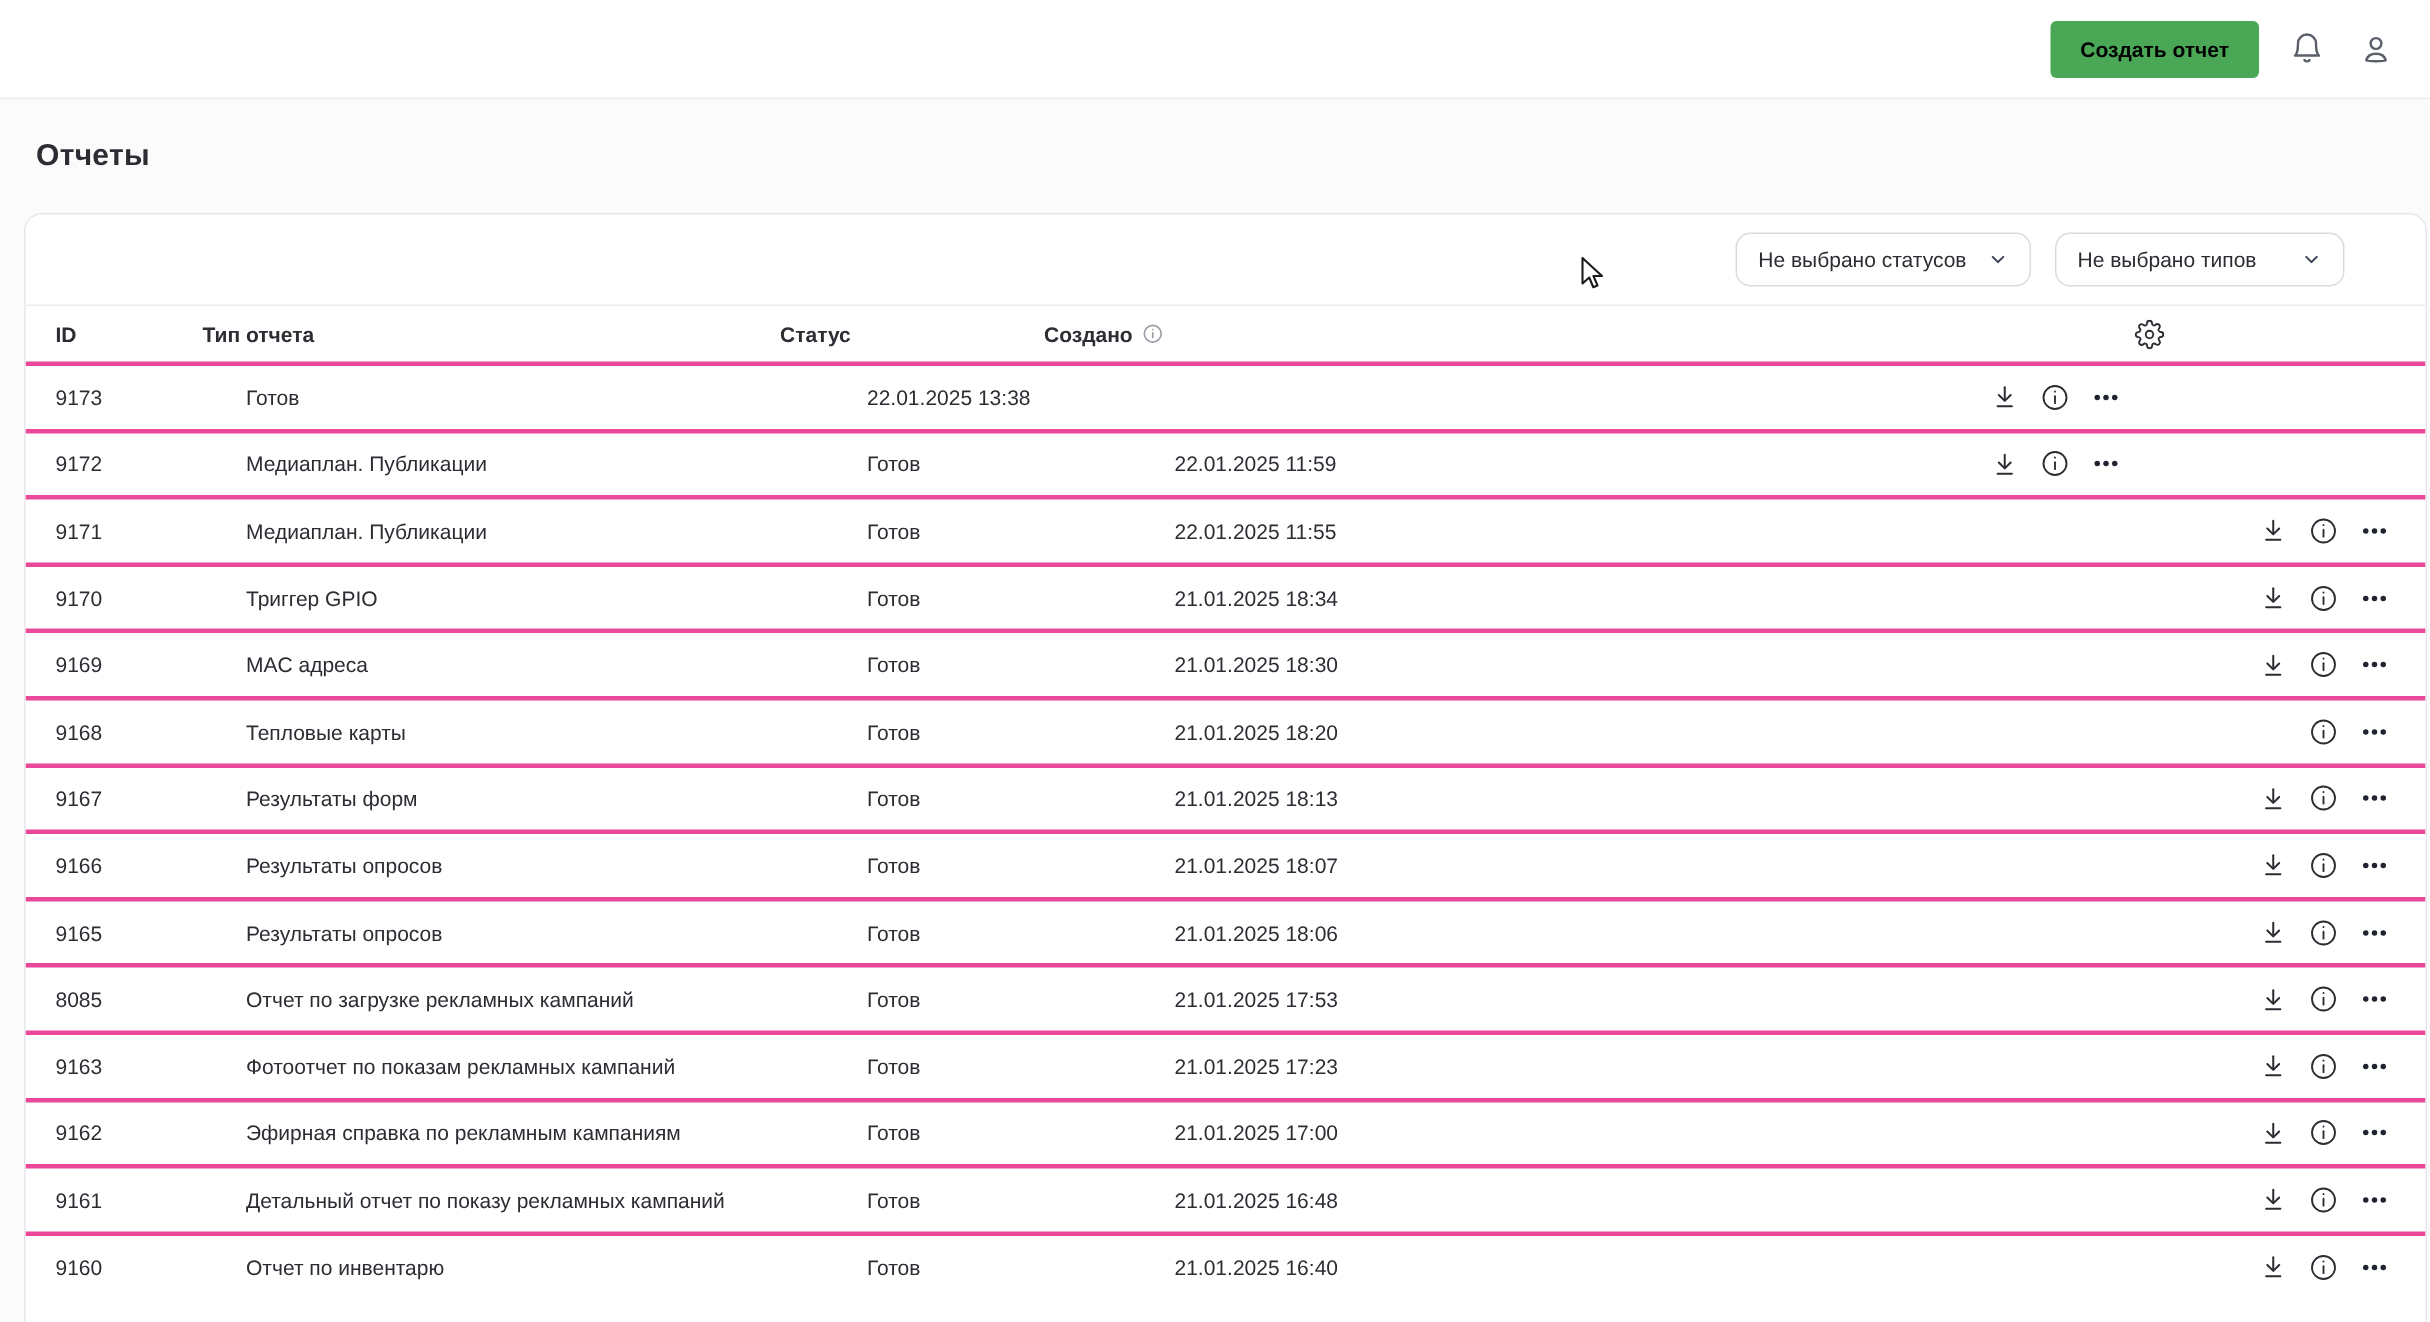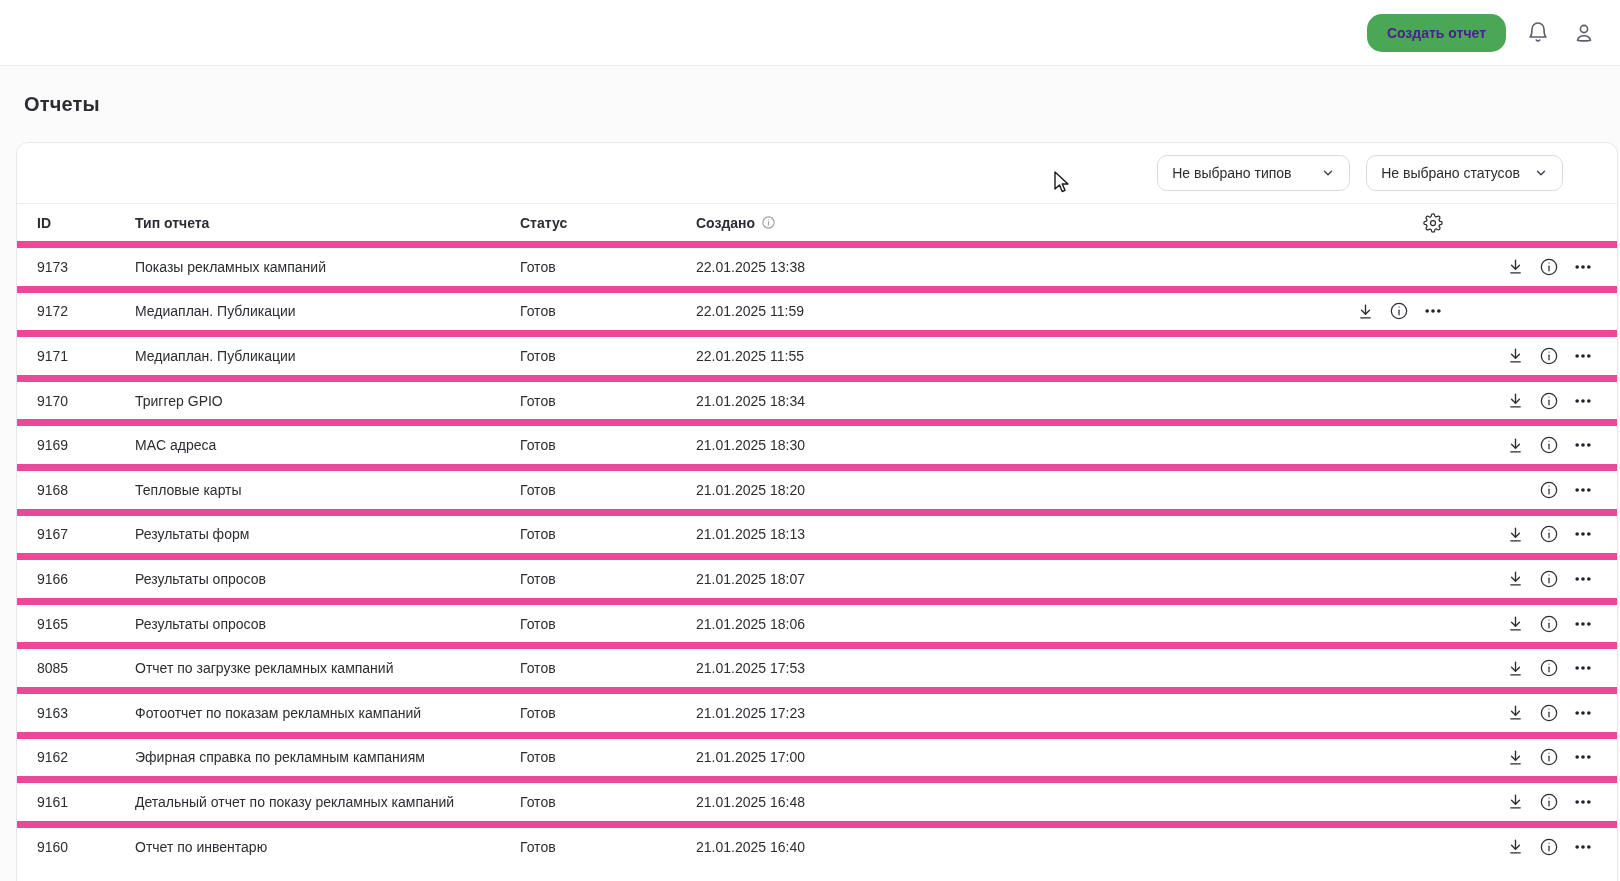--- a/index.html
+++ b/index.html
@@ -3,21 +3,21 @@
 <meta charset="utf-8">
 <style>
   * { margin:0; padding:0; box-sizing:border-box; }
   html,body { width:1620px; height:881px; overflow:hidden; background:#fbfbfc;
               font-family:"Liberation Sans", sans-serif; color:#2b2d33; }
 
   
   .topbar { height:66px; background:#fff; border-bottom:1px solid #ececec;
             display:flex; align-items:center; justify-content:flex-end;
             padding-right:22px; gap:18px; }
-  .btn-create { background:#4AA756; color:#4c1d95; border:none; border-radius:15px;
+  .btn-create { background:#4AA756; color:#000000; border:none; border-radius:4px;
                 height:38px; padding:0 20px; font-size:14px; font-weight:700;
                 font-family:"Liberation Sans", sans-serif; cursor:pointer; }
   .icon-btn { background:none; border:none; cursor:pointer; display:flex;
               align-items:center; justify-content:center; width:28px; height:28px; }
   .icon-btn svg { stroke:#5a5f6a; }
 
   
   .page-title { font-size:20px; font-weight:700; margin:27px 0 0 24px; letter-spacing:.2px; }
 
   
@@ -31,21 +31,21 @@
   .select { height:36px; min-width:193px; border:1px solid #d9dbe0; border-radius:10px;
             background:#fff; display:flex; align-items:center; justify-content:space-between;
             gap:14px; padding:0 14px; font-size:14px; color:#2b2d33; cursor:pointer; }
   .select svg { stroke:#3b4256; flex:none; }
 
   
   .thead, .trow { display:grid;
             grid-template-columns:98px 385px 176px 195px 1fr 150px;
             align-items:center; padding:0 20px; }
   .thead { height:38px; border-top:1px solid #ececf0; font-weight:600; font-size:14px; }
-  .trow  { height:44.6px; border-top:7px solid #ec4899; font-size:14px; }
+  .trow  { height:44.6px; border-top:3px solid #ec4899; font-size:14px;gap:29px; }
   .cell-created { display:flex; align-items:center; gap:6px; }
   .actions { display:flex; align-items:center; justify-content:flex-end; gap:14px;
              padding-right:4px; }
   .actions .slot { width:20px; height:20px; display:flex; align-items:center;
                    justify-content:center; background:none; border:none; cursor:pointer; }
   .slot.hidden { visibility:hidden; }
   .head-actions { display:flex; justify-content:flex-end; padding-right:4px; }
   .gear-btn { background:none; border:none; cursor:pointer; width:20px; height:20px;
               display:flex; align-items:center; justify-content:center; }
 
@@ -73,27 +73,27 @@
     </svg>
   </button>
 </header>
 
 <h1 class="page-title">Отчеты</h1>
 
 <section class="card">
 
   <div class="filters">
     <div class="select">
-      <span>Не выбрано типов</span>
+      <span>Не выбрано статусов</span>
       <svg width="14" height="14" viewBox="0 0 24 24" fill="none" stroke-width="2.4" stroke-linecap="round" stroke-linejoin="round">
         <polyline points="6 9 12 15 18 9"></polyline>
       </svg>
     </div>
     <div class="select">
-      <span>Не выбрано статусов</span>
+      <span>Не выбрано типов</span>
       <svg width="14" height="14" viewBox="0 0 24 24" fill="none" stroke-width="2.4" stroke-linecap="round" stroke-linejoin="round">
         <polyline points="6 9 12 15 18 9"></polyline>
       </svg>
     </div>
   </div>
 
   <div class="thead">
     <div>ID</div>
     <div>Тип отчета</div>
     <div>Статус</div>
@@ -111,21 +111,20 @@
           <circle cx="12" cy="12" r="3"></circle>
           <path d="M19.4 15a1.65 1.65 0 0 0 .33 1.82l.06.06a2 2 0 0 1 0 2.83 2 2 0 0 1-2.83 0l-.06-.06a1.65 1.65 0 0 0-1.82-.33 1.65 1.65 0 0 0-1 1.51V21a2 2 0 0 1-2 2 2 2 0 0 1-2-2v-.09A1.65 1.65 0 0 0 9 19.4a1.65 1.65 0 0 0-1.82.33l-.06.06a2 2 0 0 1-2.83 0 2 2 0 0 1 0-2.83l.06-.06a1.65 1.65 0 0 0 .33-1.82 1.65 1.65 0 0 0-1.51-1H3a2 2 0 0 1-2-2 2 2 0 0 1 2-2h.09A1.65 1.65 0 0 0 4.6 9a1.65 1.65 0 0 0-.33-1.82l-.06-.06a2 2 0 0 1 0-2.83 2 2 0 0 1 2.83 0l.06.06a1.65 1.65 0 0 0 1.82.33H9a1.65 1.65 0 0 0 1-1.51V3a2 2 0 0 1 2-2 2 2 0 0 1 2 2v.09a1.65 1.65 0 0 0 1 1.51 1.65 1.65 0 0 0 1.82-.33l.06-.06a2 2 0 0 1 2.83 0 2 2 0 0 1 0 2.83l-.06.06a1.65 1.65 0 0 0-.33 1.82V9a1.65 1.65 0 0 0 1.51 1H21a2 2 0 0 1 2 2 2 2 0 0 1-2 2h-.09a1.65 1.65 0 0 0-1.51 1z"></path>
         </svg>
       </button>
     </div>
   </div>
 
   <div>
   <div class="trow">
     <div>9173</div>
-    <div>Показы рекламных кампаний</div>
     <div>Готов</div>
     <div>22.01.2025 13:38</div>
     <div></div>
     <div class="actions">
       <button class="slot">
         <svg width="19" height="19" viewBox="0 0 24 24" fill="none" class="ico" stroke-width="1.7" stroke-linecap="round" stroke-linejoin="round">
           <path d="M12 4v11"></path>
               <polyline points="7 10.5 12 15.5 17 10.5"></polyline>
               <line x1="6" y1="20" x2="18" y2="20"></line>
         </svg>

